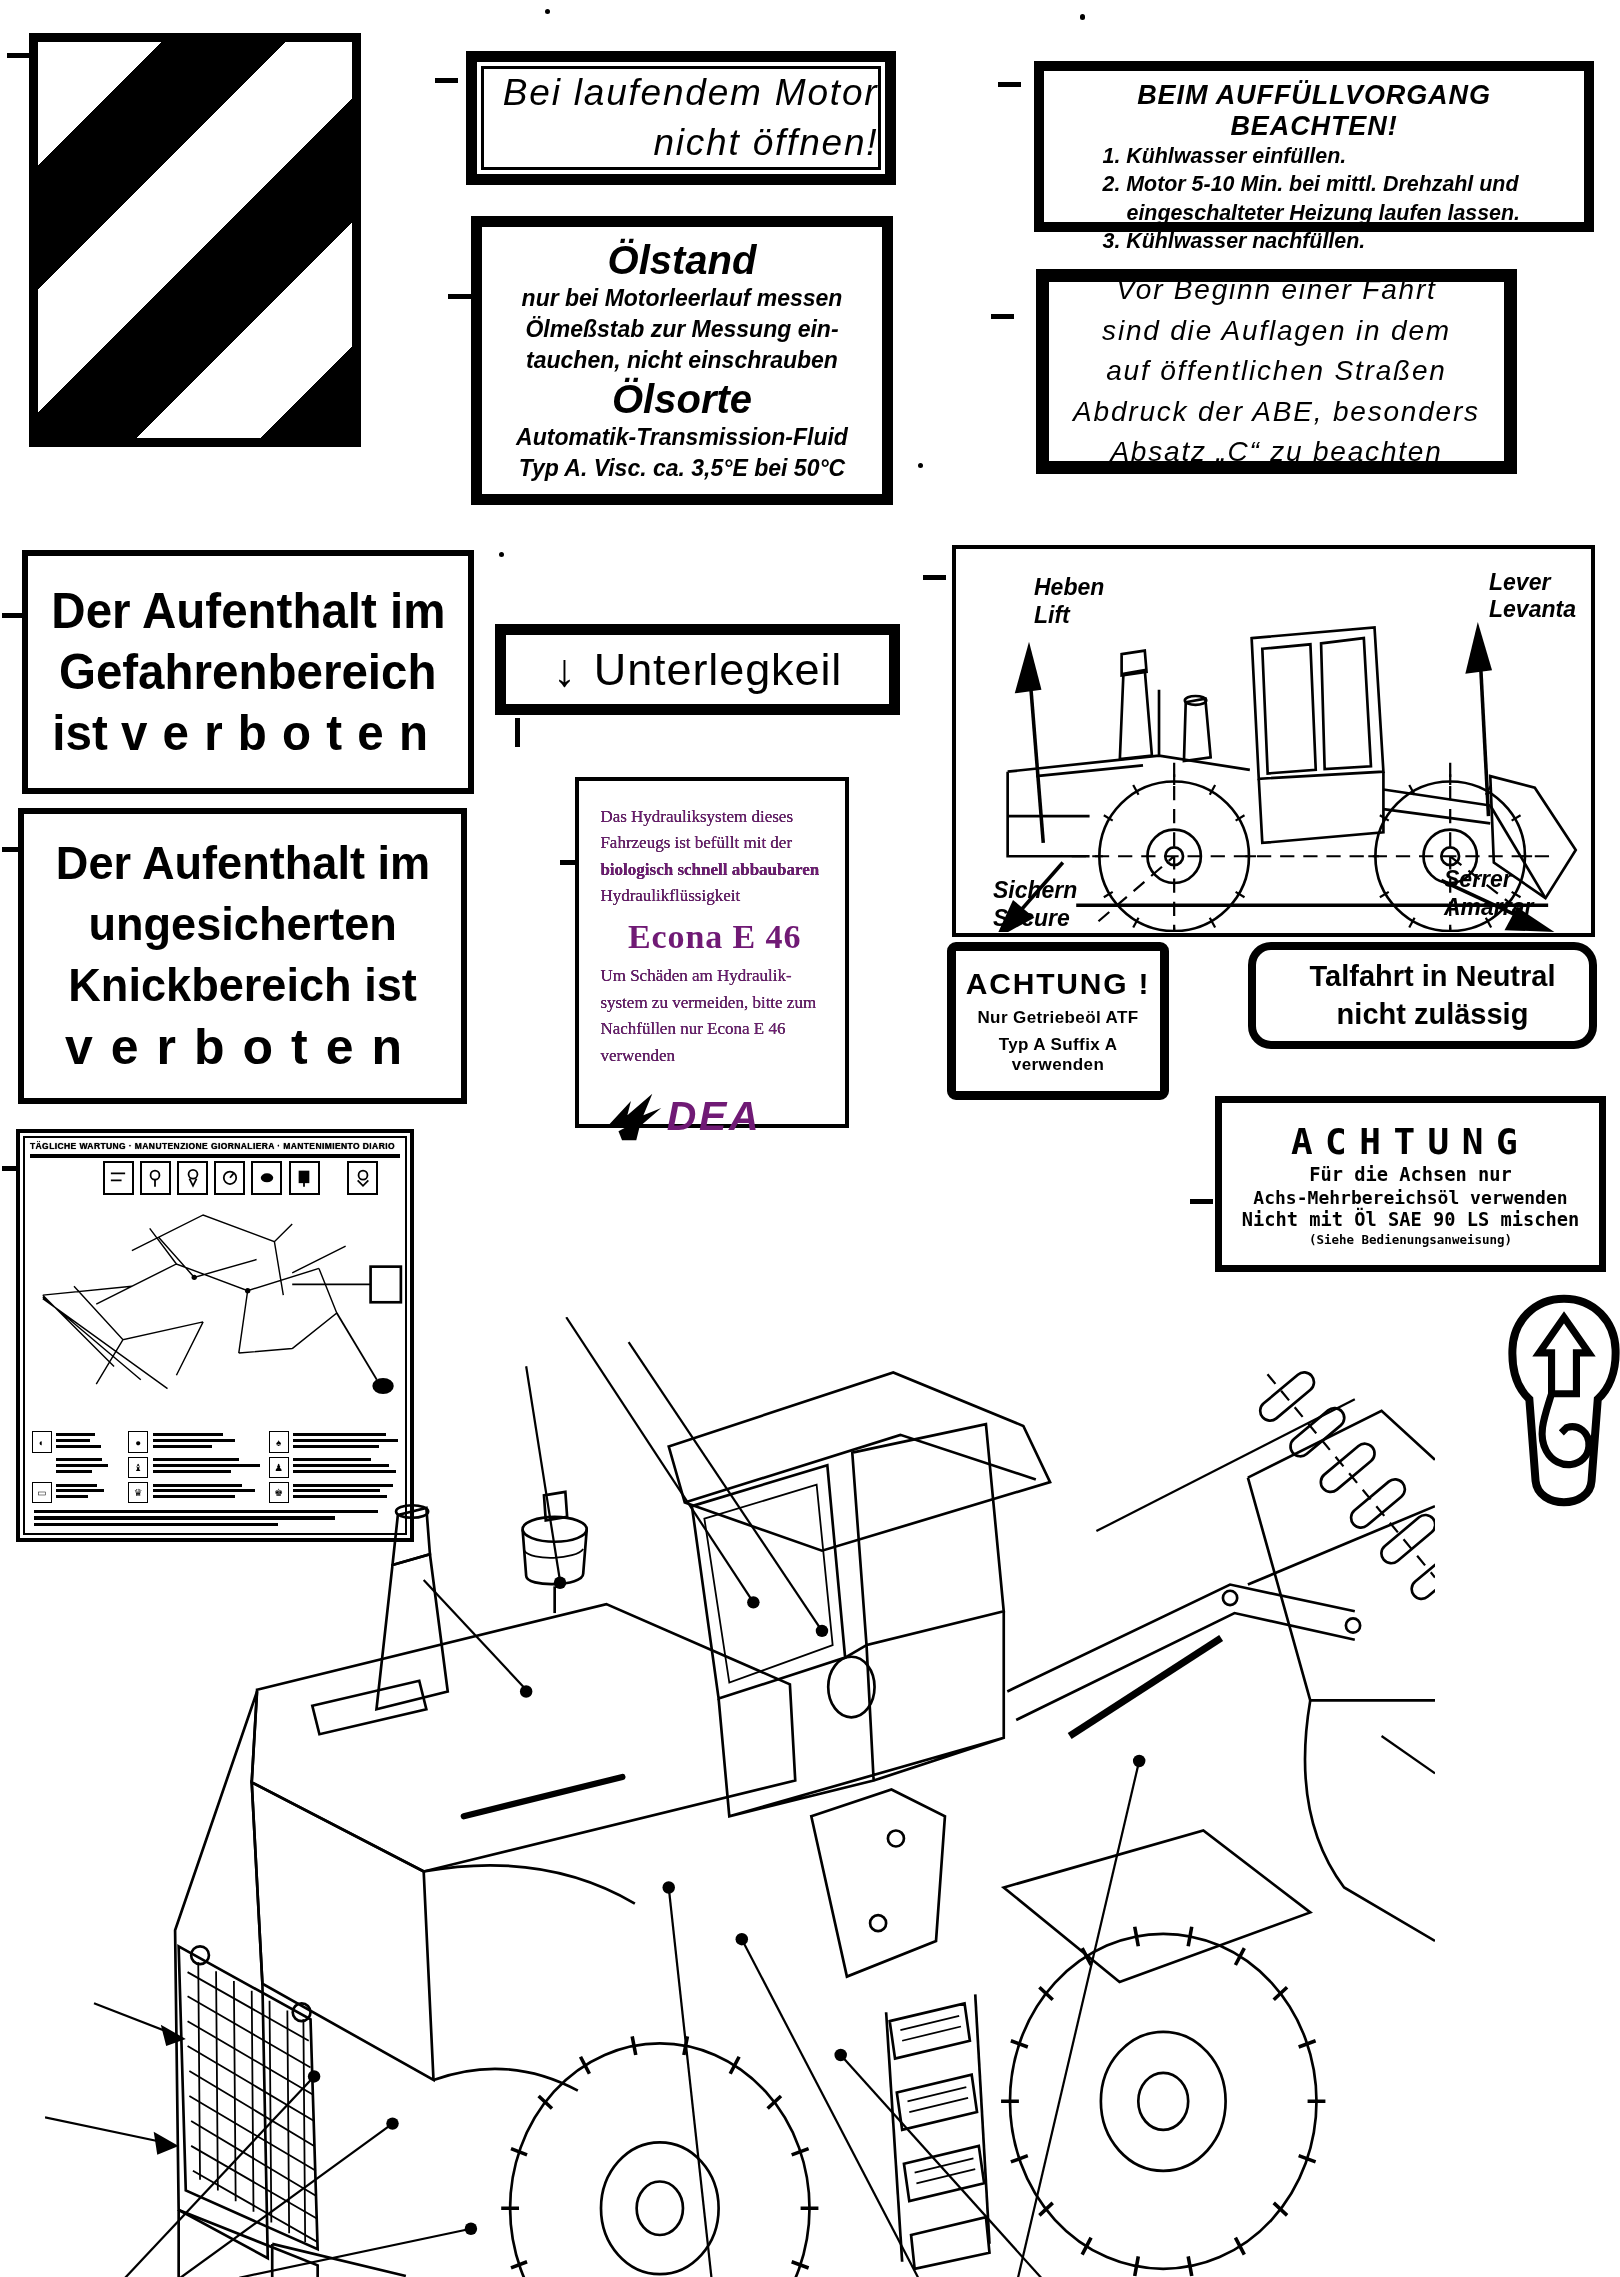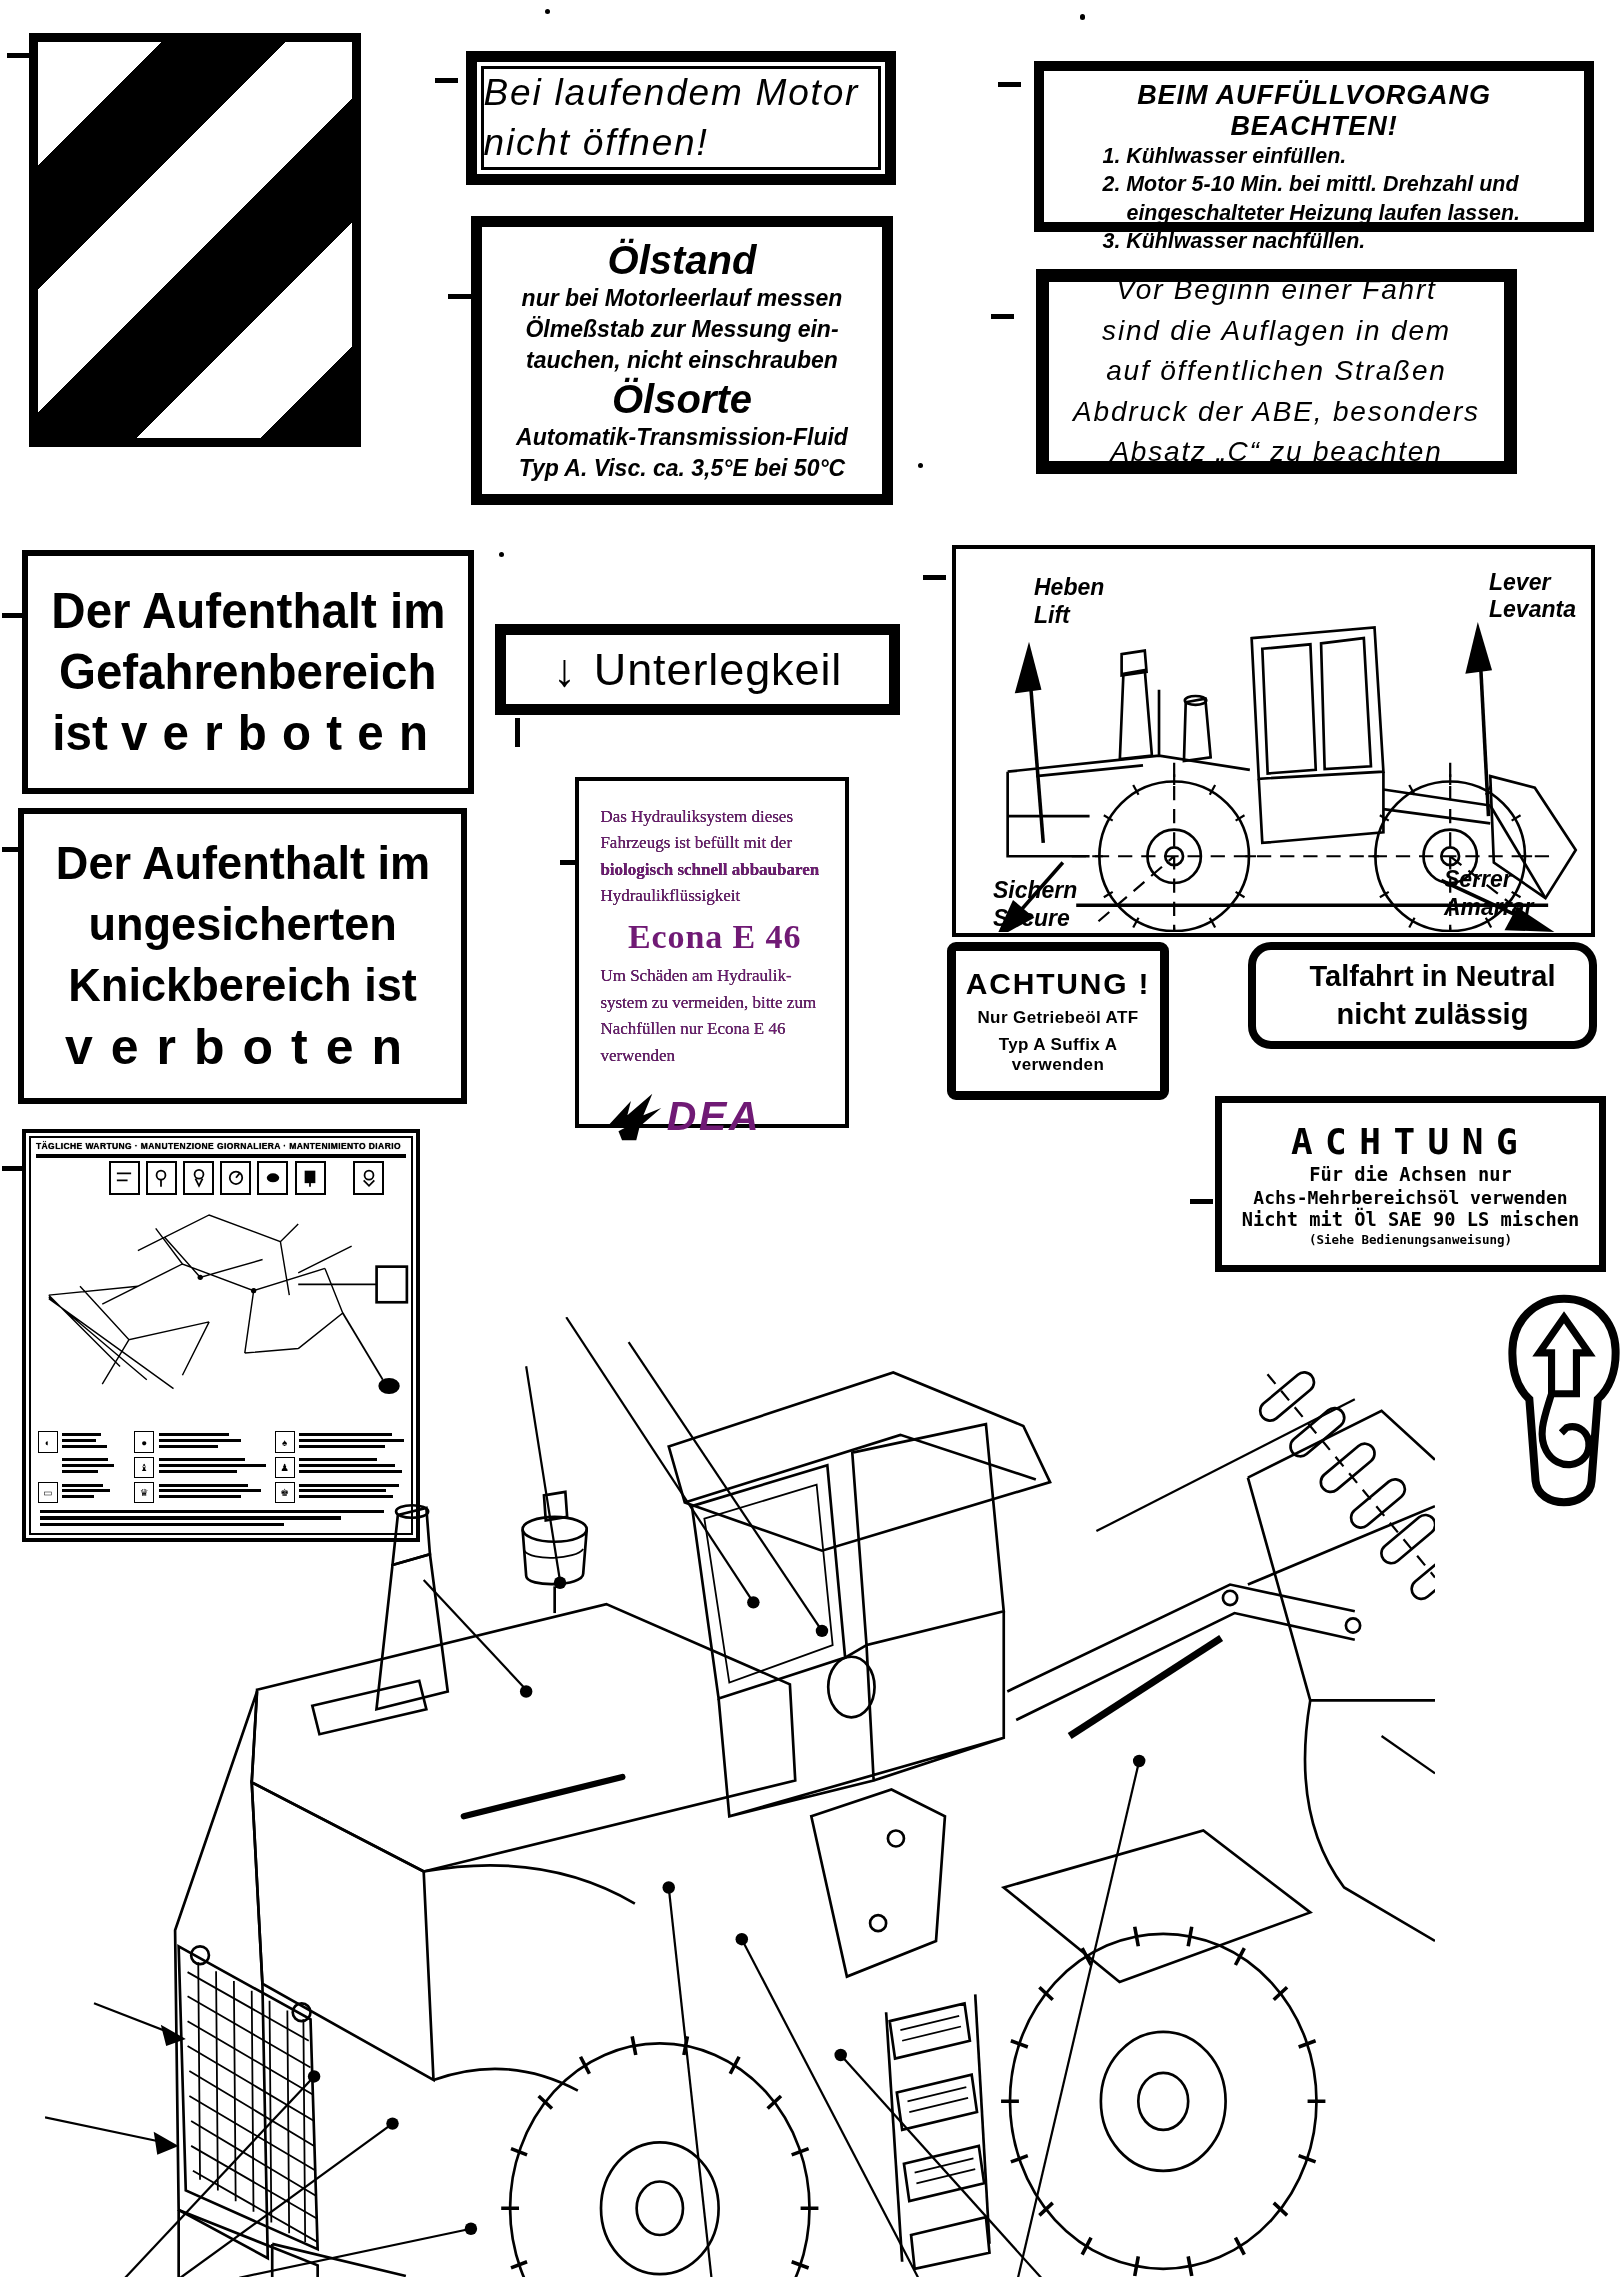--- a/index.html
+++ b/index.html
@@ -8,21 +8,21 @@
   .abs{position:absolute;}
   .box{position:absolute;background:#fff;border:solid #000;box-sizing:border-box;}
   .tick{position:absolute;background:#000;height:4.5px;width:23px;}
   .vtick{position:absolute;background:#000;width:4.5px;height:28.5px;}
   .speck{position:absolute;background:#000;width:5.3px;height:5.3px;border-radius:50%;}
   
   #stripes{left:29px;top:33px;width:314px;height:396px;border:9px solid #000;
     background:repeating-linear-gradient(135deg,#fff 0 87px,#000 87px 175px);}
   #motor-box{left:466px;top:51px;width:430px;height:134px;border-width:11.6px;}
   #motor-inner{position:absolute;inset:3.6px;border:3.6px solid #000;display:flex;flex-direction:column;
-    justify-content:center;align-items:flex-start;font-size:37px;font-style:italic;letter-spacing:1.8px;line-height:1.35;}
+    justify-content:center;align-items:flex-end;font-size:37px;font-style:italic;letter-spacing:1.8px;line-height:1.35;}
   #auffuell-box{left:1034px;top:61px;width:560px;height:171px;border-width:10.7px;padding:9px 12.5px;}
   #auffuell-box .t{font-size:27px;font-weight:700;font-style:italic;letter-spacing:0.9px;text-align:center;}
   #auffuell-box .li{font-size:21.4px;font-weight:700;font-style:italic;margin-left:46px;line-height:1.32;}
   #auffuell-box .li2{margin-left:70px;}
   #oelstand-box{left:471px;top:216px;width:422px;height:289px;border-width:11.6px;
     display:flex;flex-direction:column;justify-content:center;text-align:center;}
   #oelstand-box .h{font-size:40px;font-weight:700;font-style:italic;line-height:1.15;}
   #oelstand-box .b{font-size:23px;font-weight:700;font-style:italic;line-height:1.35;}
   #fahrt-box{left:1036px;top:269px;width:481px;height:205px;border-width:13.4px;
     display:flex;flex-direction:column;justify-content:center;text-align:center;}
@@ -58,21 +58,21 @@
   #talfahrt-box div{font-size:29px;font-weight:600;line-height:1.3;padding-left:20px;}
   #achsen-box{left:1215px;top:1096px;width:391px;height:176px;border-width:7.1px;
     font-family:"DejaVu Sans Mono",monospace;display:flex;flex-direction:column;justify-content:center;
     text-align:center;gap:1.8px;}
   #achsen-box .t{font-size:36px;font-weight:700;letter-spacing:12.5px;}
   #achsen-box .l1{font-size:18.7px;font-weight:700;}
   #achsen-box .l2{font-size:18px;font-weight:700;}
   #achsen-box .l3{font-size:18.7px;font-weight:700;}
   #achsen-box .l4{font-size:12.5px;font-weight:700;}
   
-  #chart-box{left:22px;top:1129px;width:398px;height:413px;border-width:4.5px;}
+  #chart-box{left:16px;top:1129px;width:398px;height:413px;border-width:4.5px;}
   #chart-inner{position:absolute;inset:2.7px;border:2.7px solid #000;overflow:hidden;}
   #chart-title{font-size:8.5px;font-weight:700;letter-spacing:0.4px;padding:3.6px 5.3px 1.8px 5.3px;white-space:nowrap;
     text-shadow:0 0 0.9px #000;}
   #chart-rule{height:3.6px;background:#000;margin:0.9px 5.3px 3.6px 5.3px;}
   #chart-icons{display:flex;gap:6.2px;margin:1.8px 0 0 78px;}
   .mi{width:27px;height:30px;border:2.7px solid #000;display:flex;align-items:center;justify-content:center;}
   .mi svg{display:block;}
   #chart-legend{position:absolute;left:7.1px;right:7.1px;bottom:30px;display:grid;
     grid-template-columns:1fr 1.35fr 1.35fr;gap:3.6px 9px;}
   .le{display:flex;gap:4.5px;align-items:flex-start;}

